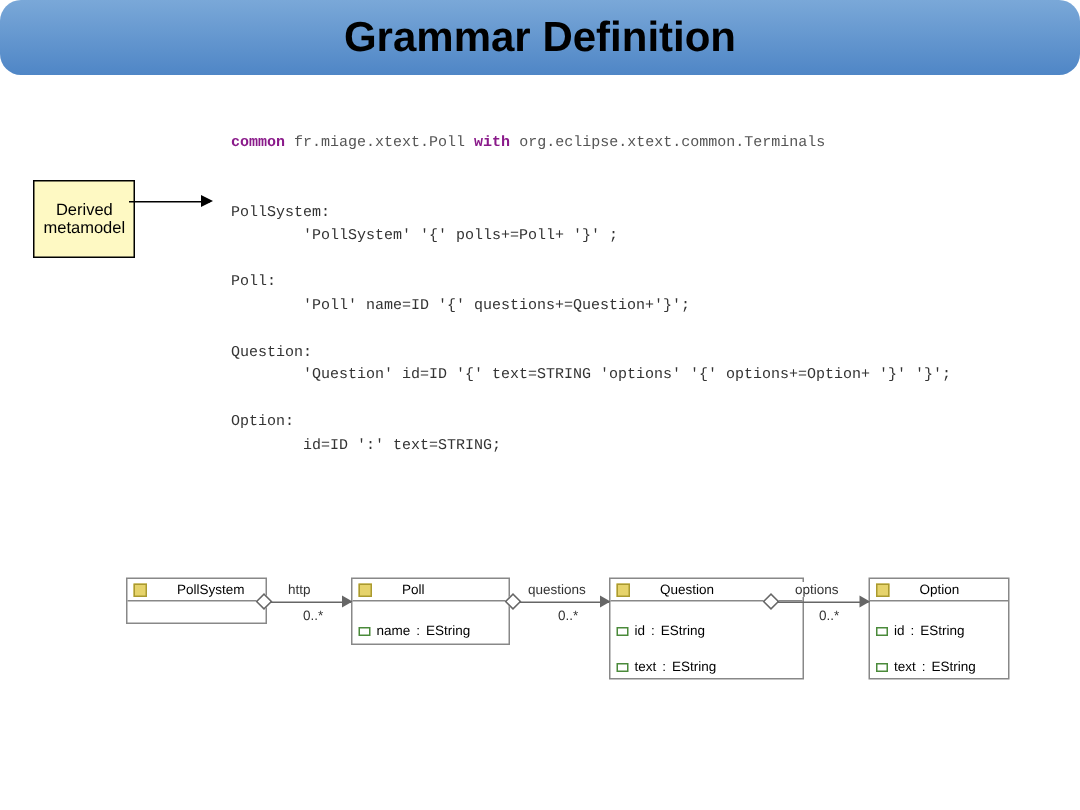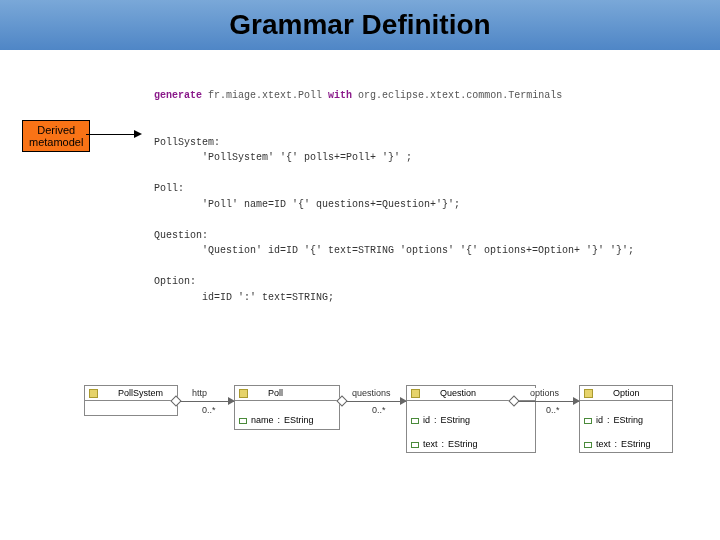--- a/index.html
+++ b/index.html
@@ -1,28 +1,28 @@
 <!DOCTYPE html>
 <html><head>
   <meta charset="utf-8">
   <style>
     * { margin: 0; padding: 0; box-sizing: border-box; }
     body { width: 720px; height: 540px; background: #fff; font-family: Arial, sans-serif; position: relative; }
 
     .title-bar {
       width: 100%; height: 50px;
       background: linear-gradient(to bottom, #7aa8d8, #4f86c6);
-      display: flex; align-items: center; justify-content: center;
+      display: flex; align-items: center; justify-content: center; border-radius: 14px;
     }
     .title-bar h1 { color: #000; font-size: 28px; font-weight: bold; }
 
     .annotation {
       position: absolute; left: 22px; top: 120px;
-      border: 1px solid #000; padding: 3px 6px; font-size: 11px;
-      text-align: center; line-height: 1.1; background: #f97316;
+      border: 1px solid #000; padding: 13px 6px; font-size: 11px;
+      text-align: center; line-height: 1.1; background: #fef9c3;
     }
     .arrow-line {
       position: absolute; left: 86px; top: 134px; width: 54px; height: 0;
       border-top: 1.4px solid #000;
     }
     .arrow-head {
       position: absolute; left: 134px; top: 130px;
       width: 0; height: 0;
       border-top: 4px solid transparent;
       border-bottom: 4px solid transparent;
@@ -86,21 +86,21 @@
 </div>
 
 <div class="annotation">
   <div>Derived</div>
   <div>metamodel</div>
 </div>
 <div class="arrow-line"></div>
 <div class="arrow-head"></div>
 
 <div class="code">
-  <div class="line"><span class="kw">generate</span> <span class="pkg">fr.miage.xtext.Poll</span> <span class="kw">with</span> <span class="pkg">org.eclipse.xtext.common.Terminals</span></div>
+  <div class="line"><span class="kw">common</span> <span class="pkg">fr.miage.xtext.Poll</span> <span class="kw">with</span> <span class="pkg">org.eclipse.xtext.common.Terminals</span></div>
   <div class="line">&nbsp;</div>
   <div class="line">&nbsp;</div>
   <div class="line">PollSystem:</div>
   <div class="line">        'PollSystem' '{' polls+=Poll+ '}' ;</div>
   <div class="line">&nbsp;</div>
   <div class="line">Poll:</div>
   <div class="line">        'Poll' name=ID '{' questions+=Question+'}';</div>
   <div class="line">&nbsp;</div>
   <div class="line">Question:</div>
   <div class="line">        'Question' id=ID '{' text=STRING 'options' '{' options+=Option+ '}' '}';</div>

